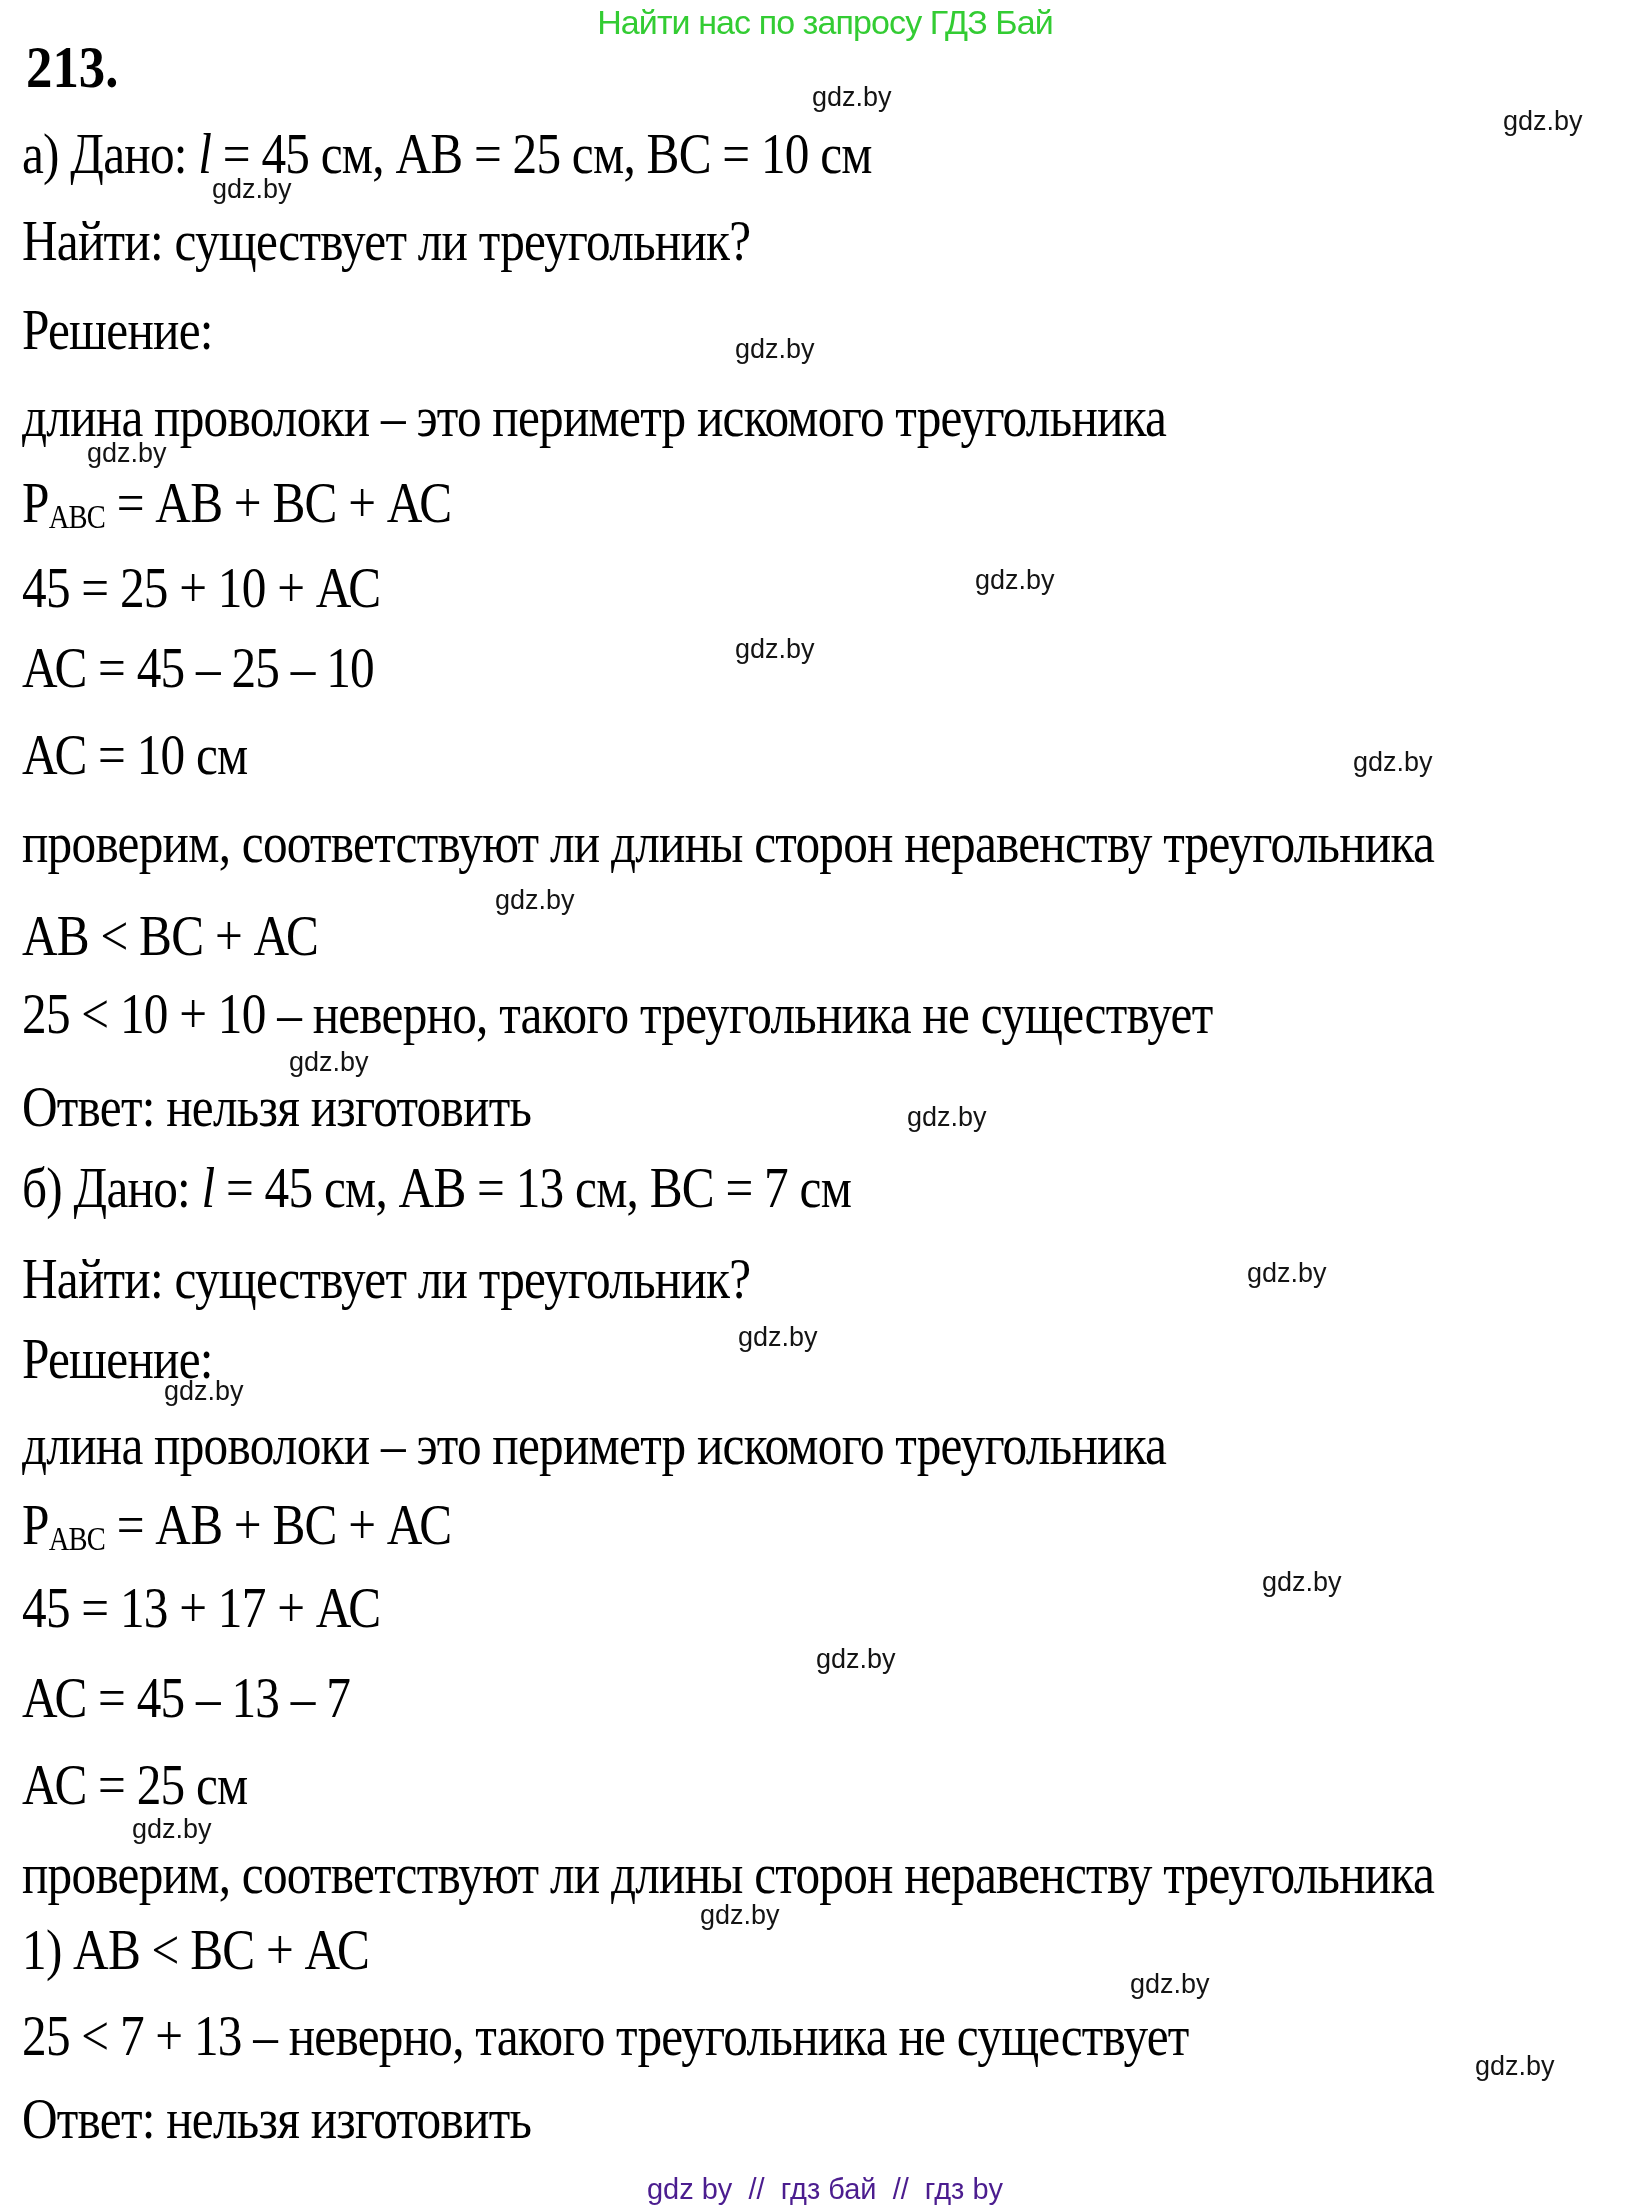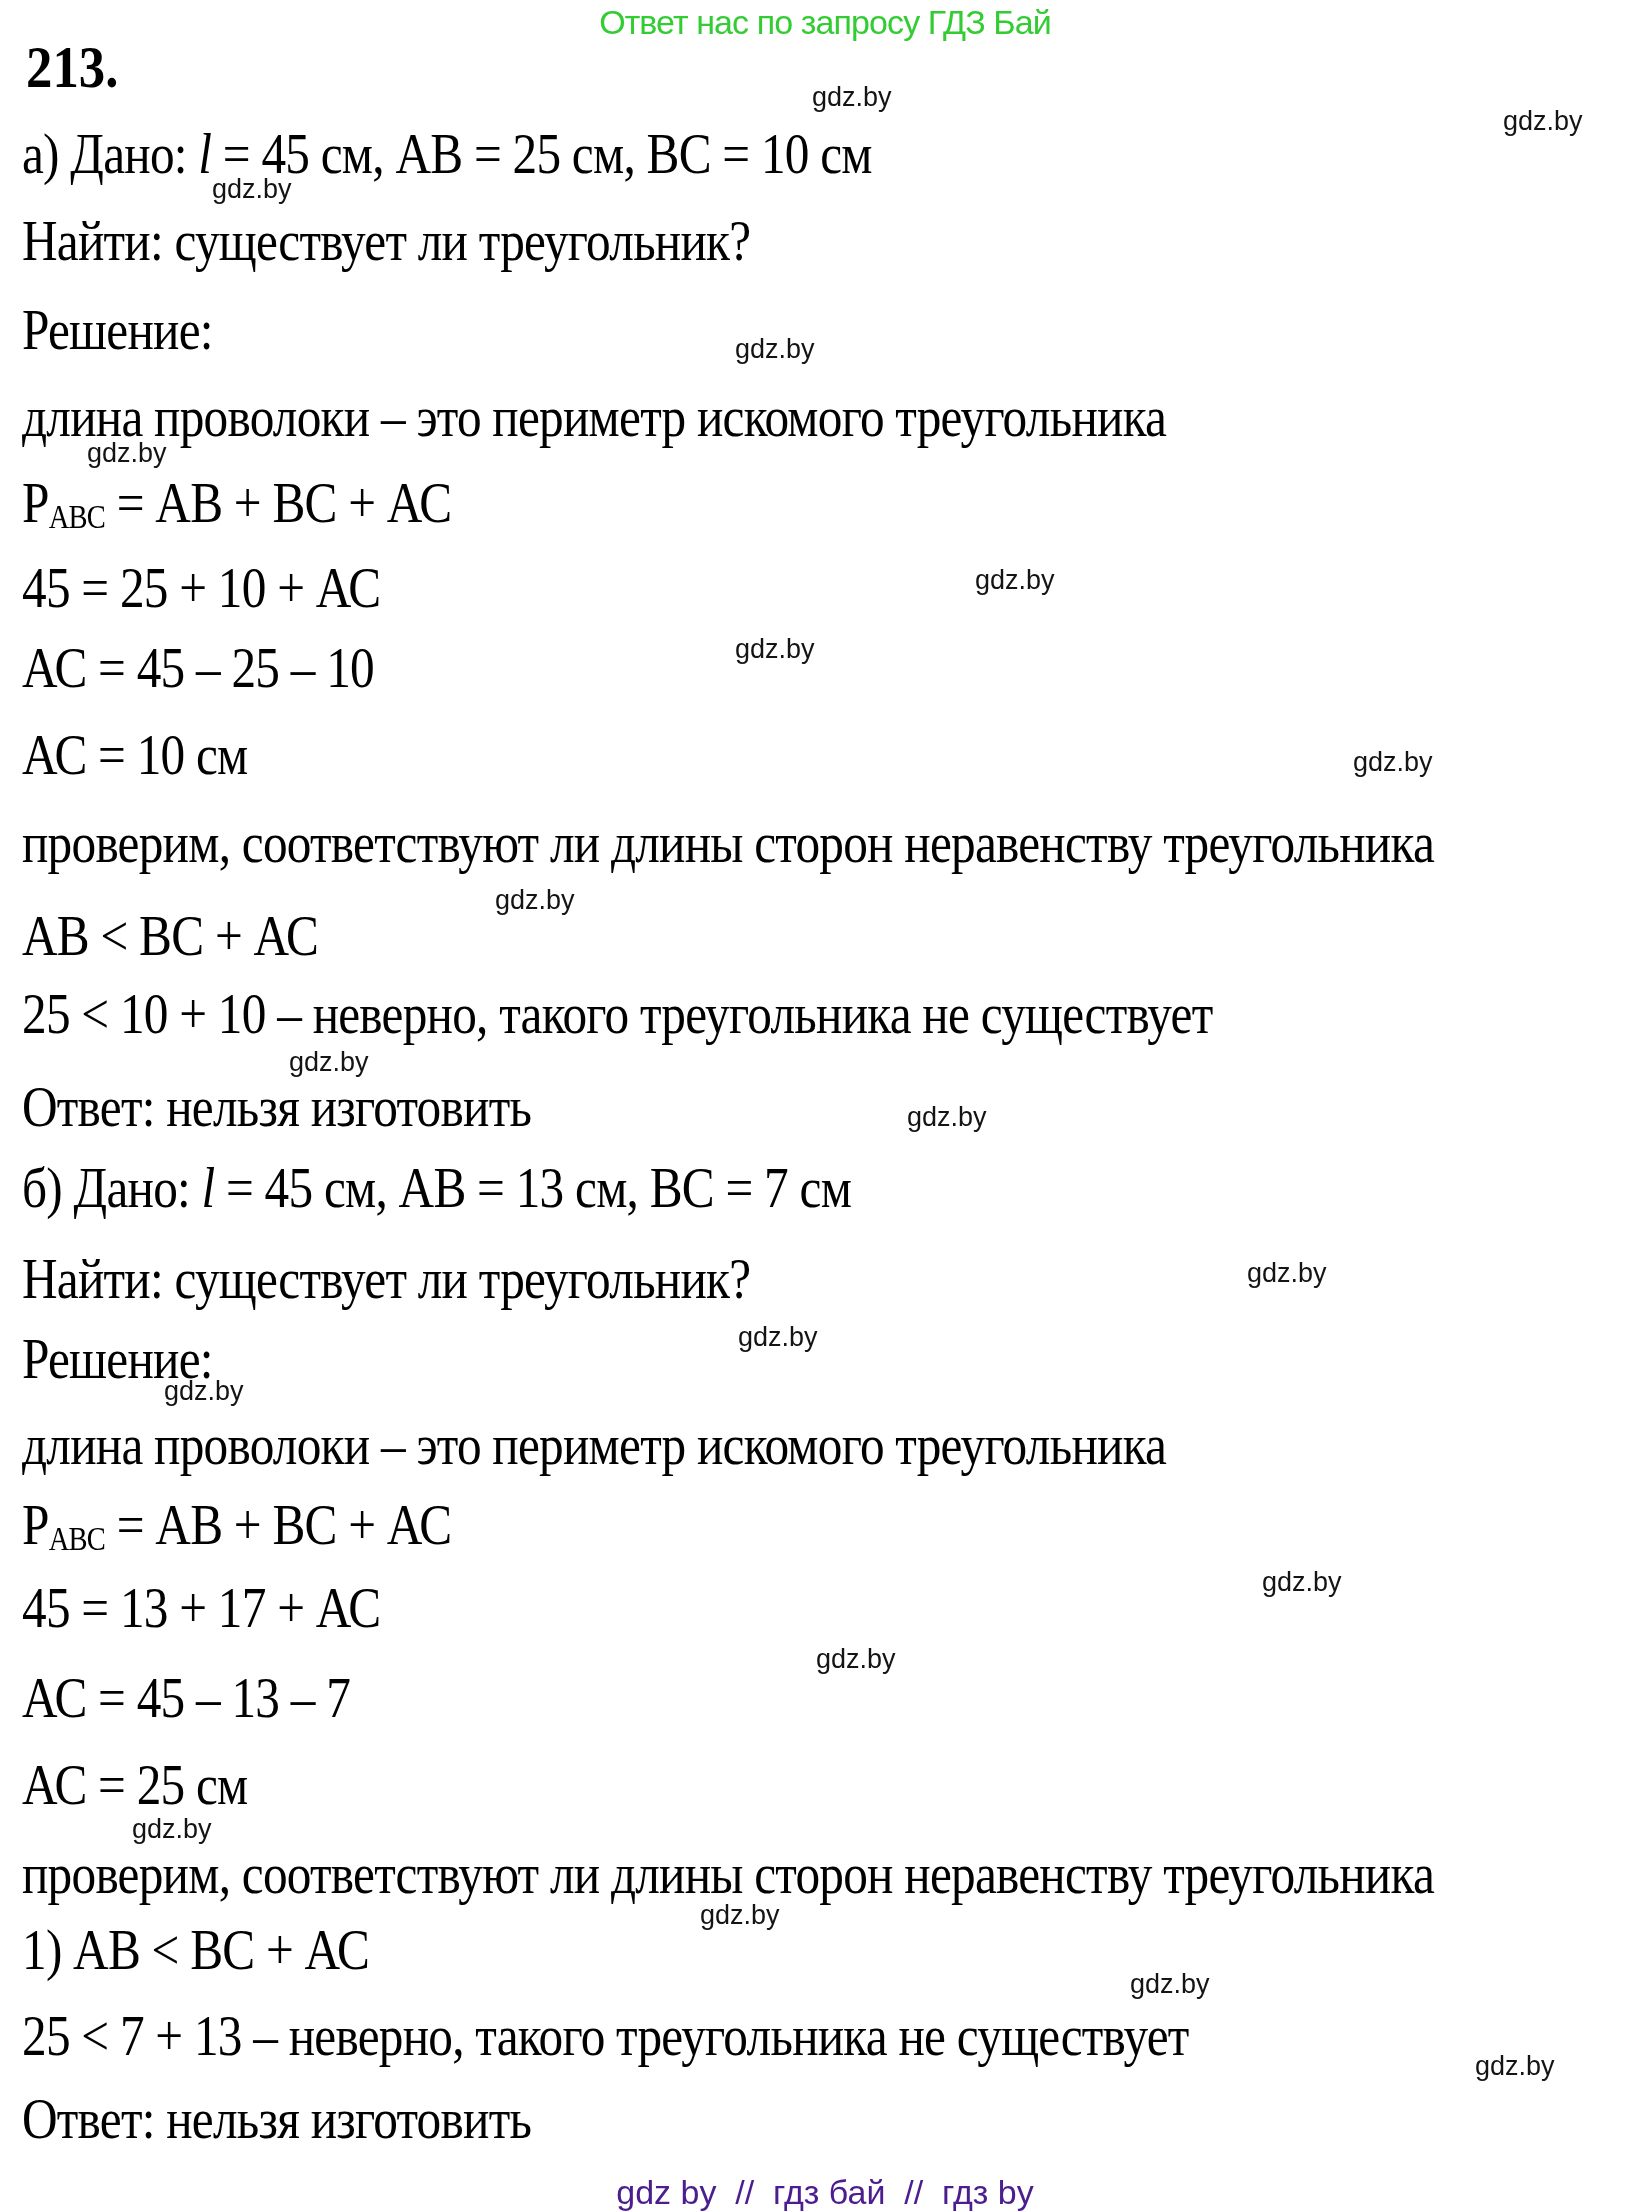--- a/index.html
+++ b/index.html
@@ -26,30 +26,30 @@
   .line sub{
     font-size:0.58em;line-height:0;vertical-align:baseline;
     position:relative;top:0.18em;
   }
   .wm{
     position:absolute;font-family:"Liberation Sans",sans-serif;
     font-size:27px;line-height:1;color:#141414;white-space:nowrap;
   }
   .footer{
     position:absolute;left:0;right:0;top:2175px;text-align:center;
-    font-family:"Liberation Sans",sans-serif;font-size:34px;line-height:1;
+    font-family:"Liberation Sans",sans-serif;font-size:29px;line-height:1;
     color:var(--footer-color,#4b1d8f);white-space:pre;
   }
 </style>
 </head>
 <body>
 
 <div class="page">
 
-  <div class="promo-header">Ответ нас по запросу ГДЗ Бай</div>
+  <div class="promo-header">Найти нас по запросу ГДЗ Бай</div>
 
   <div class="problem-number">213.</div>
 
   <div class="line" style="top:125px"><span>а) Дано: </span><span class="var">l</span><span> = 45 см, АВ = 25 см, ВС = 10 см</span></div>
 
   <div class="line" style="top:212px">Найти: существует ли треугольник?</div>
 
   <div class="line" style="top:301px">Решение:</div>
 
   <div class="line" style="top:388px">длина проволоки – это периметр искомого треугольника</div>

